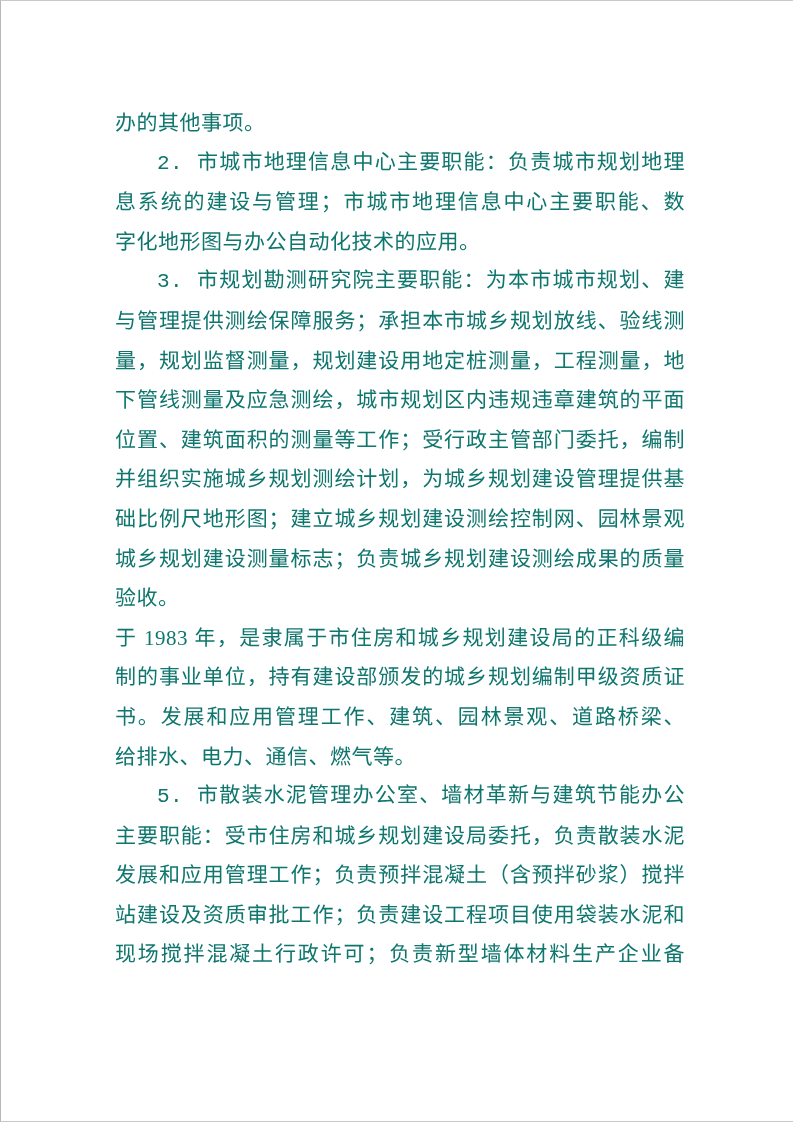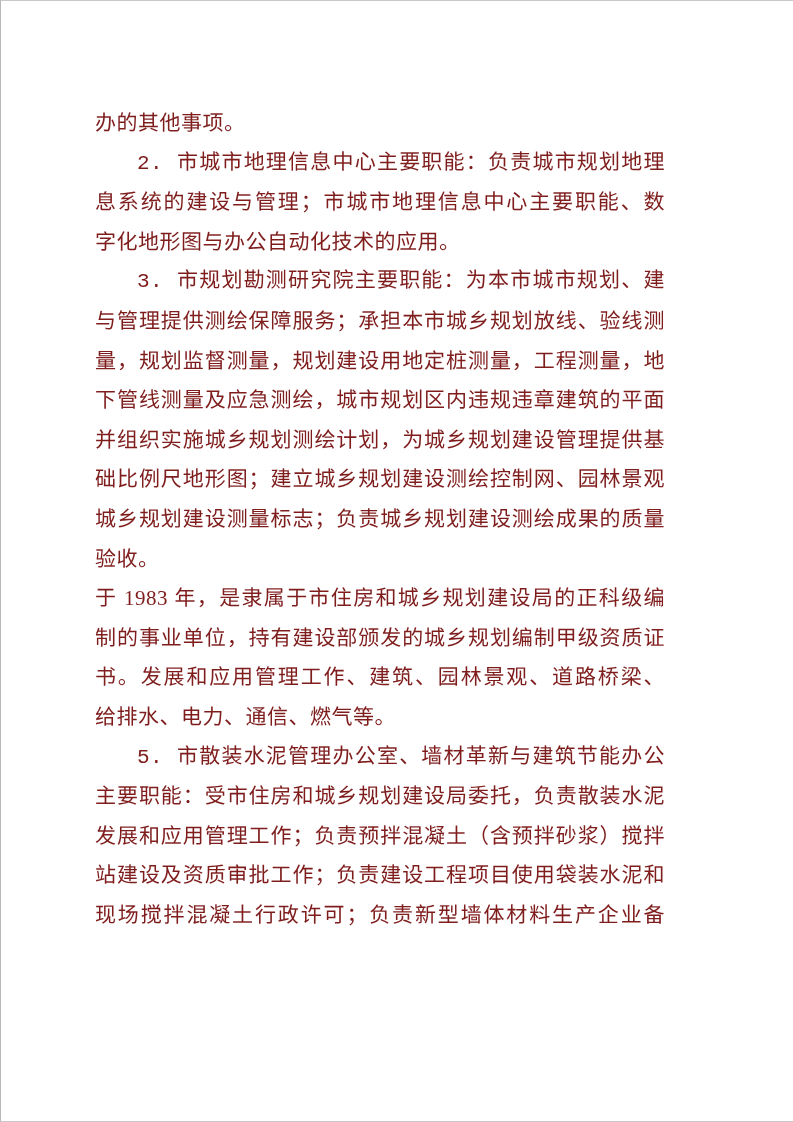--- a/index.html
+++ b/index.html
@@ -13,26 +13,26 @@
     height: 1122px;
     background: #ffffff;
     box-sizing: border-box;
     border-top: 1px solid #c9c9c9;
     border-left: 1px solid #b8b8b8;
     border-bottom: 1px solid #c9c9c9;
     overflow: hidden;
   }
   .doc-body {
     position: absolute;
-    left: 94px;
+    left: 114px;
     top: 103px;
     width: 570px;
     font-family: "Liberation Serif", "DejaVu Serif", serif;
     font-size: 21px;
-    color: #7f1d1d;
+    color: #0f766e;
     -webkit-font-smoothing: antialiased;
   }
   .line {
     line-height: 39.6px;
     height: 39.6px;
     text-align: justify;
     text-align-last: left;
     letter-spacing: 0.5px;
     white-space: normal;
     overflow: hidden;
@@ -51,20 +51,21 @@
 <div class="page">
   <div class="doc-body" id="doc-body">
       <div class="line">办的其他事项。</div>
       <div class="line fill indent">2. 市城市地理信息中心主要职能：负责城市规划地理信</div>
       <div class="line fill">息系统的建设与管理；市城市地理信息中心主要职能、数</div>
       <div class="line">字化地形图与办公自动化技术的应用。</div>
       <div class="line fill indent">3. 市规划勘测研究院主要职能：为本市城市规划、建设</div>
       <div class="line fill">与管理提供测绘保障服务；承担本市城乡规划放线、验线测</div>
       <div class="line fill">量，规划监督测量，规划建设用地定桩测量，工程测量，地</div>
       <div class="line fill">下管线测量及应急测绘，城市规划区内违规违章建筑的平面</div>
+      <div class="line fill">位置、建筑面积的测量等工作；受行政主管部门委托，编制</div>
       <div class="line fill">并组织实施城乡规划测绘计划，为城乡规划建设管理提供基</div>
       <div class="line fill">础比例尺地形图；建立城乡规划建设测绘控制网、园林景观</div>
       <div class="line fill">城乡规划建设测量标志；负责城乡规划建设测绘成果的质量</div>
       <div class="line">验收。</div>
       <div class="line fill">于 1983 年，是隶属于市住房和城乡规划建设局的正科级编</div>
       <div class="line fill">制的事业单位，持有建设部颁发的城乡规划编制甲级资质证</div>
       <div class="line fill">书。发展和应用管理工作、建筑、园林景观、道路桥梁、</div>
       <div class="line">给排水、电力、通信、燃气等。</div>
       <div class="line fill indent">5. 市散装水泥管理办公室、墙材革新与建筑节能办公室</div>
       <div class="line fill">主要职能：受市住房和城乡规划建设局委托，负责散装水泥</div>

